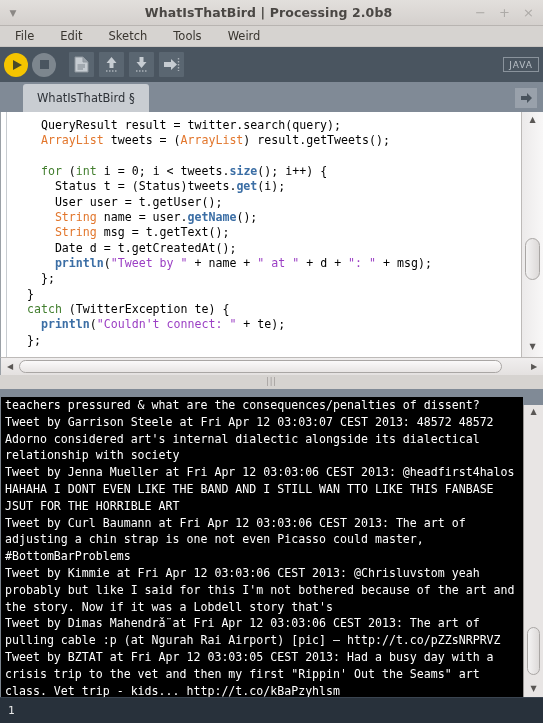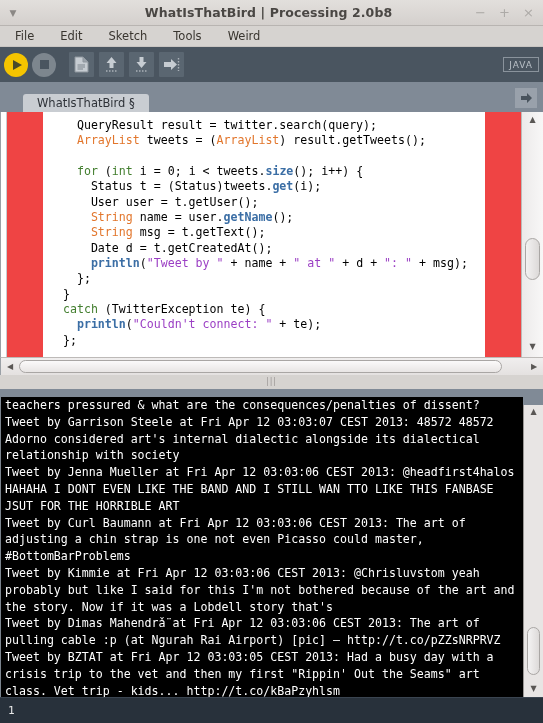--- a/index.html
+++ b/index.html
@@ -83,33 +83,33 @@
 
   
   .tabstrip {
     height: 30px; flex: 0 0 30px; background: #808a96;
     display: flex; align-items: flex-end; padding-left: 23px;
     position: relative;
   }
   .tab {
     background: #c9cdd2; color: #2e3238;
     font-size: 11.5px; padding: 6px 14px 6px 14px;
-    border-radius: 3px 3px 0 0; height: 18px;
+    border-radius: 3px 3px 0 0; height: 28px;
     display: flex; align-items: center; cursor: pointer;
   }
   .tab-arrow {
     position: absolute; right: 6px; top: 6px;
     width: 22px; height: 20px; background: #99a1ab;
     display: flex; align-items: center; justify-content: center; cursor: pointer;
   }
 
   
   .editor-wrap {
-    flex: 0 0 245px; display: flex; background: #ef4444;
-    border-left: 1px solid #9aa0a6; position: relative; gap: 36px;
+    flex: 0 0 245px; display: flex; background: #404040;
+    border-left: 1px solid #9aa0a6; position: relative;
   }
   .gutter { width: 6px; flex: 0 0 6px; background: #ffffff;
             border-right: 1px solid #c8ccd0; }
   .code {
     flex: 1; background: #ffffff; overflow: hidden;
     font-family: "DejaVu Sans Mono", monospace;
     font-size: 11.6px; line-height: 15.35px;
     padding: 6px 0 0 6px; color: #000000;
     white-space: pre;
   }

